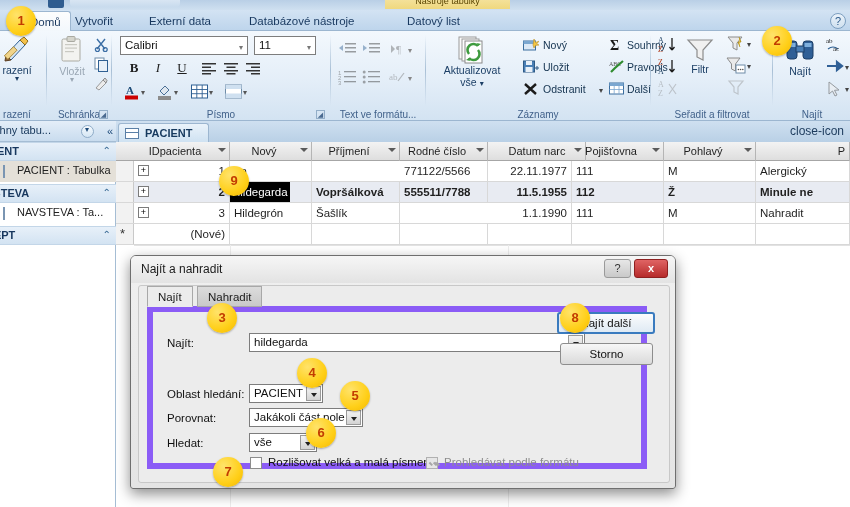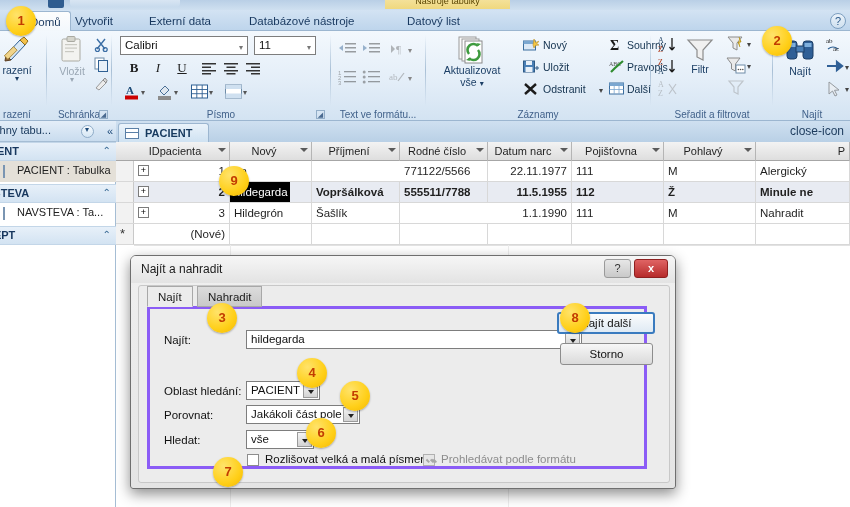--- a/index.html
+++ b/index.html
@@ -131,21 +131,21 @@
     border:1px solid #8e2020;border-radius:3px;
     font-size:11px;color:#fff;text-align:center;line-height:17px;font-weight:bold;}
   .dlgbody{position:absolute;left:7px;top:29px;width:532px;height:198px;
     background:#ececec;border:1px solid #c8c8c8;border-radius:3px;}
 
   .ftab{position:absolute;top:0;height:21px;padding:0 10px;line-height:20px;
     font-size:11.5px;color:#1a1a1a;border:1px solid #a8a8a8;}
   .ftab.active{background:#ececec;border-bottom:1px solid #ececec;z-index:3;}
   .ftab.idle{background:linear-gradient(to bottom,#dcdcdc,#c9c9c9);z-index:2;}
   .fpanel{position:absolute;left:8px;top:20px;width:500px;height:163px;
-    border:3px solid #8b5cf6;background:#ececec;}
+    border:6px solid #8b5cf6;background:#ececec;}
 
   .flabel{position:absolute;font-size:11.5px;color:#111;white-space:nowrap;}
   .fcombo{position:absolute;background:#fff;border:1px solid #7d7d7d;
     font-size:11.5px;color:#111;line-height:17px;padding-left:4px;
     white-space:nowrap;overflow:hidden;}
   .fcombo .arrow{position:absolute;right:1px;top:1px;width:15px;height:15px;
     background:linear-gradient(to bottom,#f4f4f4,#d3d3d3);
     border:1px solid #9a9a9a;}
   .fcombo .arrow:after{content:"";position:absolute;left:4px;top:6px;
     border-left:3.5px solid transparent;border-right:3.5px solid transparent;border-top:4px solid #222;}
@@ -584,21 +584,21 @@
         <span class="hdrp"></span>
       </div>
     <div class="hcell" style="left:196px;width:88px">
         <span class="htxt">Příjmení</span>
         <span class="hdrp"></span>
       </div>
     <div class="hcell" style="left:284px;width:88px">
         <span class="htxt">Rodné číslo</span>
         <span class="hdrp"></span>
       </div>
-    <div class="hcell" style="left:372px;width:84px">
+    <div class="hcell" style="left:386px;width:84px">
         <span class="htxt">Datum narc</span>
         <span class="hdrp"></span>
       </div>
     <div class="hcell" style="left:456px;width:92px">
         <span class="htxt">Pojišťovna</span>
         <span class="hdrp"></span>
       </div>
     <div class="hcell" style="left:548px;width:92px">
         <span class="htxt">Pohlavý</span>
         <span class="hdrp"></span>

